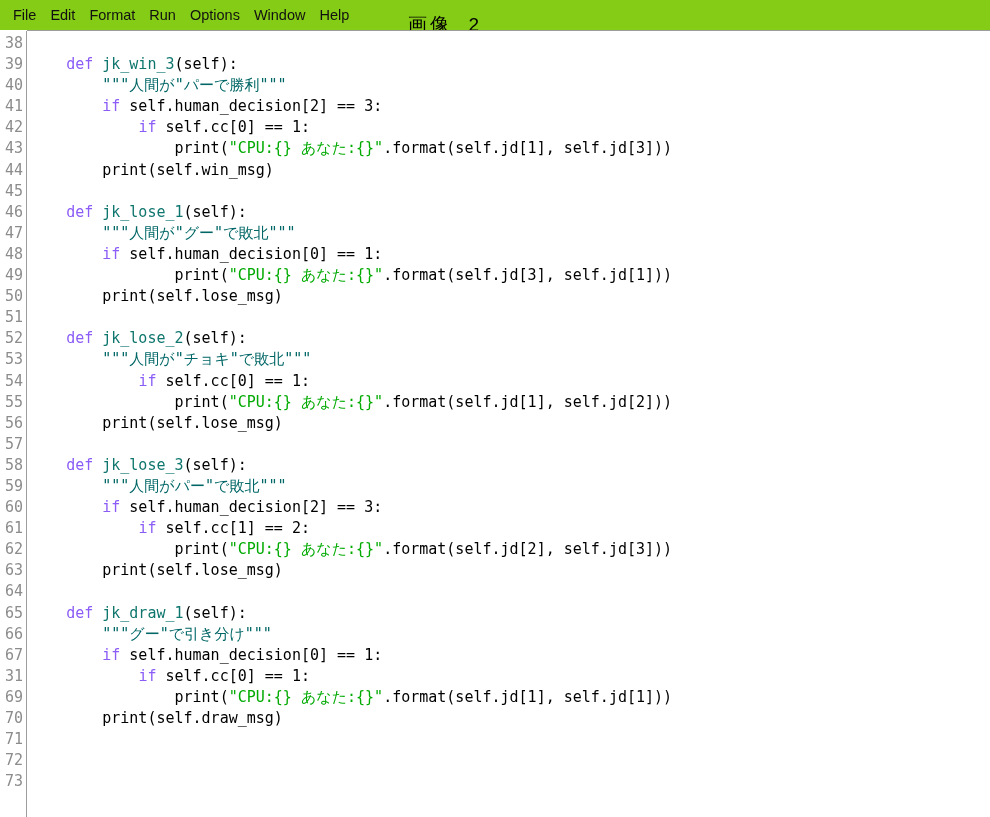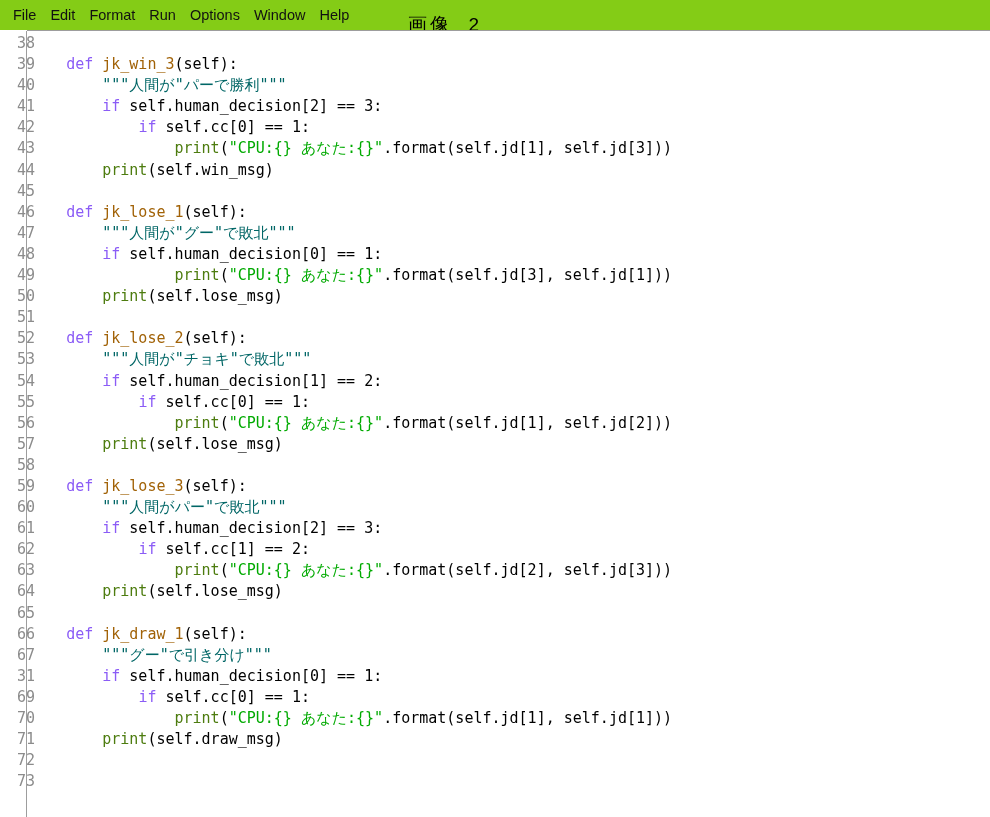--- a/index.html
+++ b/index.html
@@ -61,21 +61,21 @@
   #editor-top-border {
     position: absolute;
     left: 27px;
     top: 0px;
     width: 963px;
     height: 1px;
     background: #9d9d9d;
   }
   #gutter {
     position: absolute;
-    left: 12px;
+    left: 0;
     top: 3px;
     width: 26px;
     height: 784px;
     background: #ffffff;
   }
   #gutter-sep {
     position: absolute;
     left: 26px;
     top: 1px;
     width: 1px;
@@ -101,22 +101,22 @@
   }
   .code-line {
     height: 21.1px;
     line-height: 21.1px;
     font-family: "DejaVu Sans Mono", monospace;
     font-size: 15px;
     color: #000000;
     white-space: pre;
   }
   .tok-kw      { color: #8b5cf6; }       
-  .tok-def     { color: #a16207; }       
-  .tok-builtin { color: #4d7c0f; }       
+  .tok-def     { color: #0f766e; }       
+  .tok-builtin { color: #000000; }       
   .tok-str     { color: #00aa00; }       
   .tok-doc     { color: #006666; }       
   .tok-plain   { color: #000000; }
 </style>
 </head>
 <body>
 
 <div id="menubar">
     <div class="menu-item">File</div>
     <div class="menu-item">Edit</div>
@@ -180,21 +180,20 @@
       <div class="code-line"><span class="tok-plain">        </span><span class="tok-builtin">print</span><span class="tok-plain">(self.win_msg)</span></div>
       <div class="code-line">&nbsp;</div>
       <div class="code-line"><span class="tok-plain">    </span><span class="tok-kw">def</span><span class="tok-plain"> </span><span class="tok-def">jk_lose_1</span><span class="tok-plain">(self):</span></div>
       <div class="code-line"><span class="tok-plain">        </span><span class="tok-doc">"""人間が"グー"で敗北"""</span></div>
       <div class="code-line"><span class="tok-plain">        </span><span class="tok-kw">if</span><span class="tok-plain"> self.human_decision[0] == 1:</span></div>
       <div class="code-line"><span class="tok-plain">                </span><span class="tok-builtin">print</span><span class="tok-plain">(</span><span class="tok-str">"CPU:{} あなた:{}"</span><span class="tok-plain">.format(self.jd[3], self.jd[1]))</span></div>
       <div class="code-line"><span class="tok-plain">        </span><span class="tok-builtin">print</span><span class="tok-plain">(self.lose_msg)</span></div>
       <div class="code-line">&nbsp;</div>
       <div class="code-line"><span class="tok-plain">    </span><span class="tok-kw">def</span><span class="tok-plain"> </span><span class="tok-def">jk_lose_2</span><span class="tok-plain">(self):</span></div>
       <div class="code-line"><span class="tok-plain">        </span><span class="tok-doc">"""人間が"チョキ"で敗北"""</span></div>
-      <div class="code-line"><span class="tok-plain">        </span><span class="tok-kw">if</span><span class="tok-plain"> self.human_decision[1] == 2:</span></div>
       <div class="code-line"><span class="tok-plain">            </span><span class="tok-kw">if</span><span class="tok-plain"> self.cc[0] == 1:</span></div>
       <div class="code-line"><span class="tok-plain">                </span><span class="tok-builtin">print</span><span class="tok-plain">(</span><span class="tok-str">"CPU:{} あなた:{}"</span><span class="tok-plain">.format(self.jd[1], self.jd[2]))</span></div>
       <div class="code-line"><span class="tok-plain">        </span><span class="tok-builtin">print</span><span class="tok-plain">(self.lose_msg)</span></div>
       <div class="code-line">&nbsp;</div>
       <div class="code-line"><span class="tok-plain">    </span><span class="tok-kw">def</span><span class="tok-plain"> </span><span class="tok-def">jk_lose_3</span><span class="tok-plain">(self):</span></div>
       <div class="code-line"><span class="tok-plain">        </span><span class="tok-doc">"""人間がパー"で敗北"""</span></div>
       <div class="code-line"><span class="tok-plain">        </span><span class="tok-kw">if</span><span class="tok-plain"> self.human_decision[2] == 3:</span></div>
       <div class="code-line"><span class="tok-plain">            </span><span class="tok-kw">if</span><span class="tok-plain"> self.cc[1] == 2:</span></div>
       <div class="code-line"><span class="tok-plain">                </span><span class="tok-builtin">print</span><span class="tok-plain">(</span><span class="tok-str">"CPU:{} あなた:{}"</span><span class="tok-plain">.format(self.jd[2], self.jd[3]))</span></div>
       <div class="code-line"><span class="tok-plain">        </span><span class="tok-builtin">print</span><span class="tok-plain">(self.lose_msg)</span></div>

